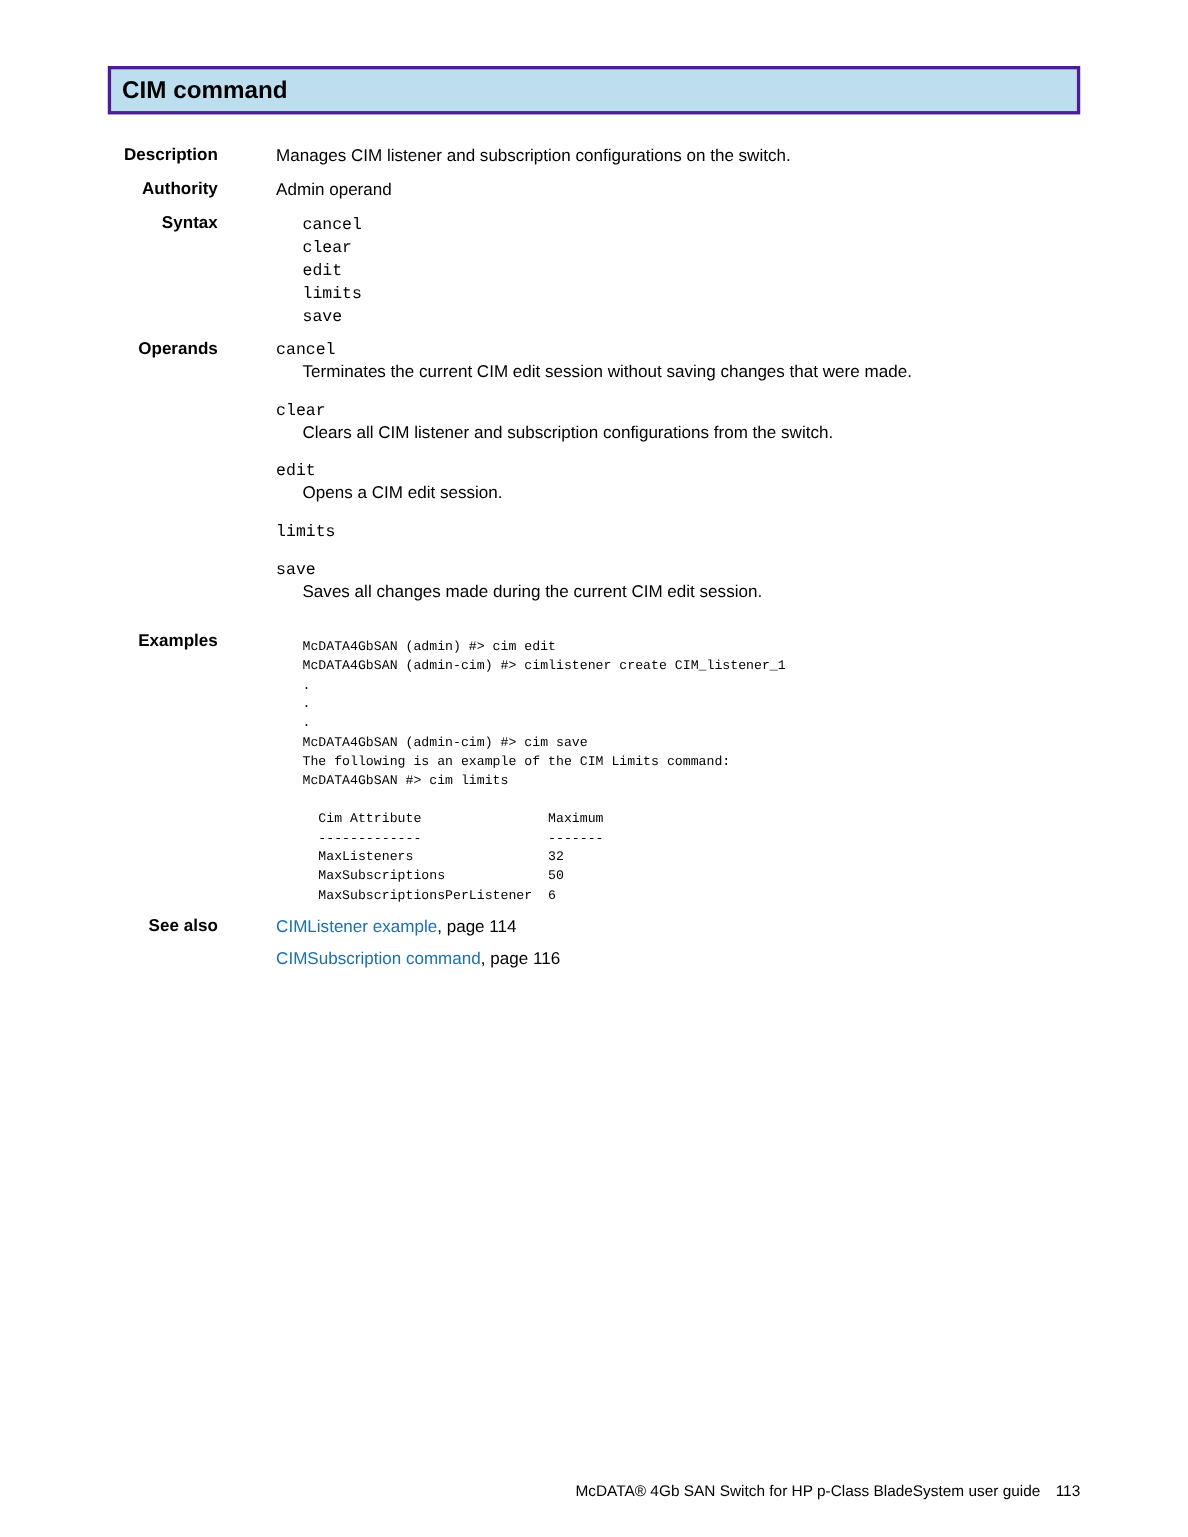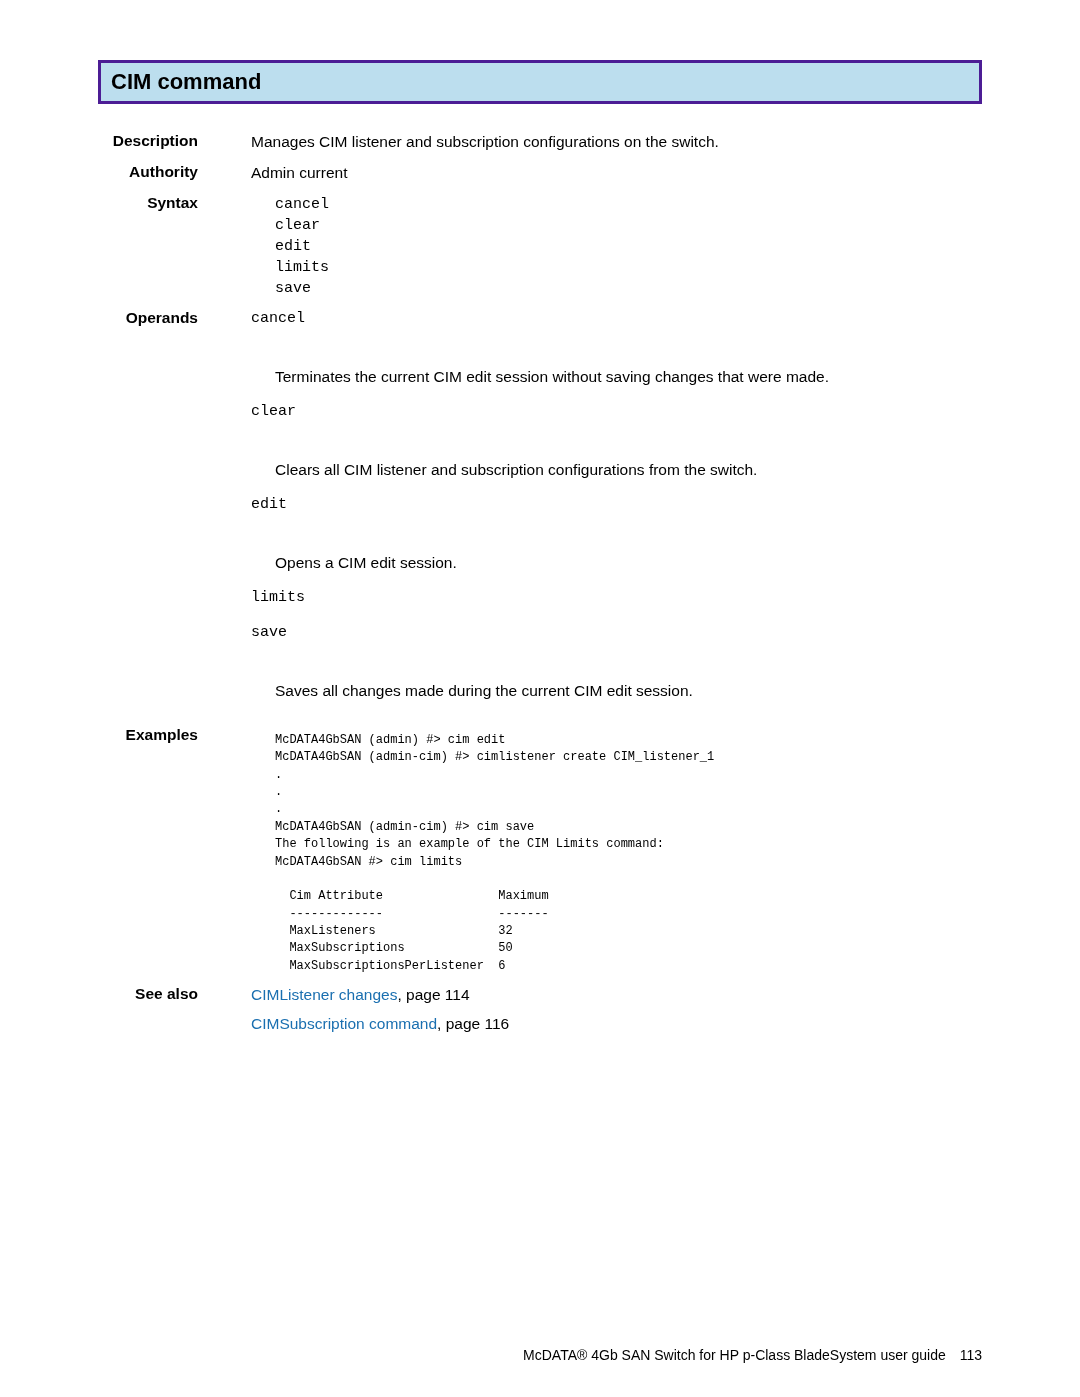--- a/index.html
+++ b/index.html
@@ -57,21 +57,20 @@
     line-height: 1.4;
   }
   .indent {
     padding-left: 24px;
   }
   .operand-block {
     margin-bottom: 14px;
   }
   .operand-desc {
     padding-left: 24px;
-    margin-top: 38px;
   }
   .example-pre {
     font-family: "Courier New", Courier, monospace;
     font-size: 12px;
     white-space: pre;
     line-height: 1.45;
     margin: 6px 0 0 24px;
   }
   .link {
     color: #1a6fb0;
@@ -96,21 +95,21 @@
     <h1>CIM command</h1>
   </div>
 
   <div class="row">
     <div class="label-col">Description</div>
     <div class="value-col">Manages CIM listener and subscription configurations on the switch.</div>
   </div>
 
   <div class="row">
     <div class="label-col">Authority</div>
-    <div class="value-col">Admin current</div>
+    <div class="value-col">Admin operand</div>
   </div>
 
   <div class="row syntax-block">
     <div class="label-col">Syntax</div>
     <div class="value-col">
       <div class="mono indent">cancel</div>
       <div class="mono indent">clear</div>
       <div class="mono indent">edit</div>
       <div class="mono indent">limits</div>
       <div class="mono indent">save</div>
@@ -165,21 +164,21 @@
   MaxListeners                 32
   MaxSubscriptions             50
   MaxSubscriptionsPerListener  6</div>
     </div>
   </div>
 
   <div class="row">
     <div class="label-col">See also</div>
     <div class="value-col">
       <div class="seealso-line">
-        <span class="link">CIMListener changes</span><span>, page 114</span>
+        <span class="link">CIMListener example</span><span>, page 114</span>
       </div>
       <div class="seealso-line">
         <span class="link">CIMSubscription command</span><span>, page 116</span>
       </div>
     </div>
   </div>
 
   <div class="footer">
     <span>McDATA® 4Gb SAN Switch for HP p-Class BladeSystem user guide</span>
     <span class="page-num">113</span>

